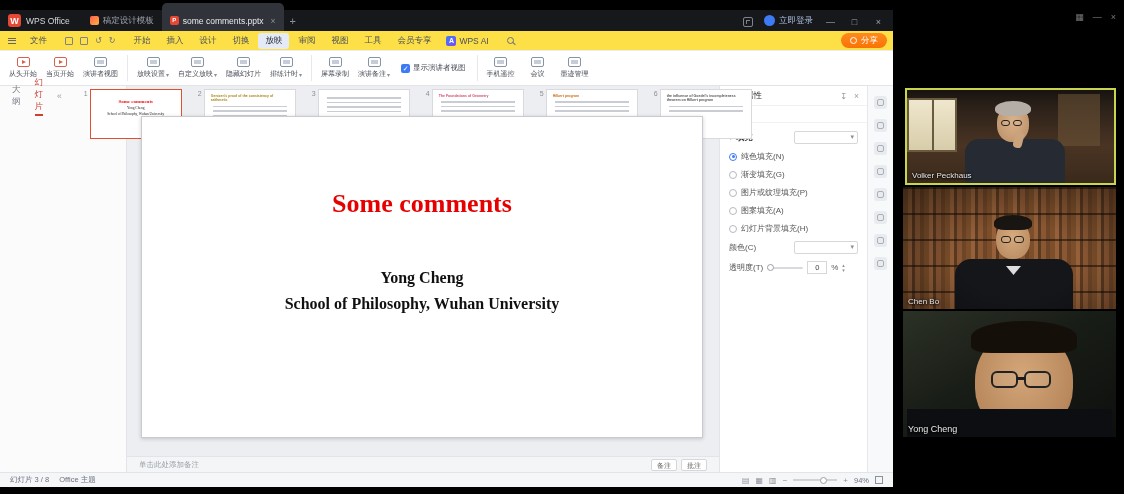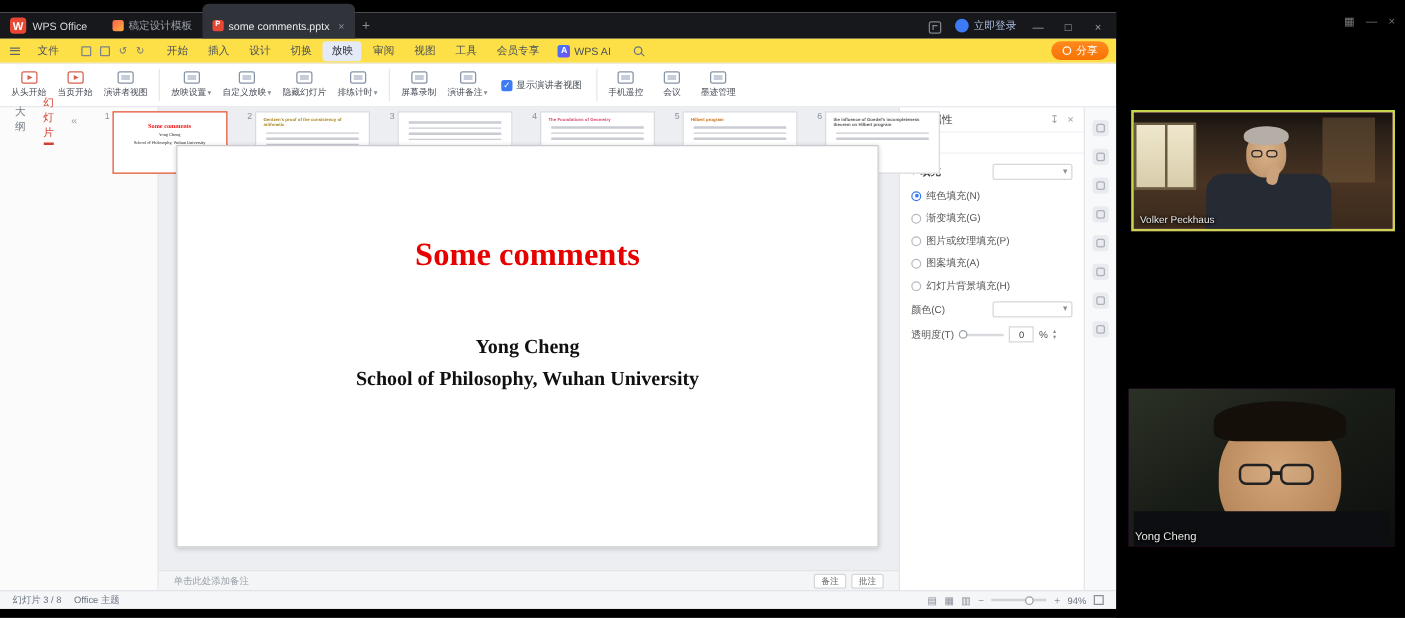--- a/index.html
+++ b/index.html
@@ -117,21 +117,21 @@
     font-size:7.5px; color:#6a7280; padding:0 10px; gap:10px; flex:0 0 auto; }
   .sb-right { margin-left:auto; display:flex; align-items:center; gap:6px; }
   .viewic { font-size:8px; color:#8a8f98; }
   .zoomtrack { width:44px; height:2px; background:#d0d3d8; position:relative; }
   .zthumb { position:absolute; left:60%; top:-2.5px; width:7px; height:7px; border-radius:50%; background:#fff; border:1px solid #9aa0a8; }
   .fitic { width:8px; height:8px; border:1px solid #8a8f98; }
 
   
   .conf { position:absolute; left:893px; top:0; width:231px; height:494px; background:#000; }
   .conf-tools { position:absolute; top:12px; right:8px; display:flex; gap:9px; color:#777; font-size:9px; }
-  .tile { position:absolute; overflow:hidden; background:#701a75; }
+  .tile { position:absolute; overflow:hidden; background:#8b5cf6; }
   .tile1 { left:12px; top:88px; width:211px; height:97px; border:2px solid #c9d44f; }
   .tile2 { left:10px; top:187px; width:213px; height:122px; }
   .tile3 { left:10px; top:311px; width:213px; height:126px; }
   .pname { position:absolute; left:5px; bottom:3px; color:#e8e8e8; font-size:8px; z-index:6;
     text-shadow:0 1px 2px #000,0 0 3px #000; }
   .tile3 .pname { font-size:9px; }
   .lay { position:absolute; }
 
   .t1-wall { inset:0; background:linear-gradient(180deg,#17130f 0%,#2b2119 18%,#4a3423 60%,#3a2a1c 100%); }
   .t1-window { left:0; top:8px; width:50px; height:54px; background:linear-gradient(180deg,#efe7cd,#d8cdaa); border:2px solid #6a5a40; }
@@ -505,20 +505,31 @@
       <div class="lay t1-door"></div>
       <div class="lay t1-body"></div>
       <div class="lay t1-head"></div>
       <div class="lay t1-hair"></div>
       <div class="lay lens t1-lensL"></div>
       <div class="lay lens t1-lensR"></div>
       <div class="lay t1-hand"></div>
       <div class="pname">Volker Peckhaus</div>
     </div>
 
+    <div class="tile tile2">
+      <div class="lay t2-shelf"></div>
+      <div class="lay t2-body"></div>
+      <div class="lay t2-collar"></div>
+      <div class="lay t2-head"></div>
+      <div class="lay t2-hair"></div>
+      <div class="lay lens t2-lensL"></div>
+      <div class="lay lens t2-lensR"></div>
+      <div class="lay t2-vig"></div>
+      <div class="pname">Chen Bo</div>
+    </div>
 
     <div class="tile tile3">
       <div class="lay t3-bg"></div>
       <div class="lay t3-head"></div>
       <div class="lay t3-hair"></div>
       <div class="lay lens t3-lensL"></div>
       <div class="lay lens t3-lensR"></div>
       <div class="lay t3-bridge"></div>
       <div class="lay t3-body"></div>
       <div class="pname">Yong Cheng</div>

